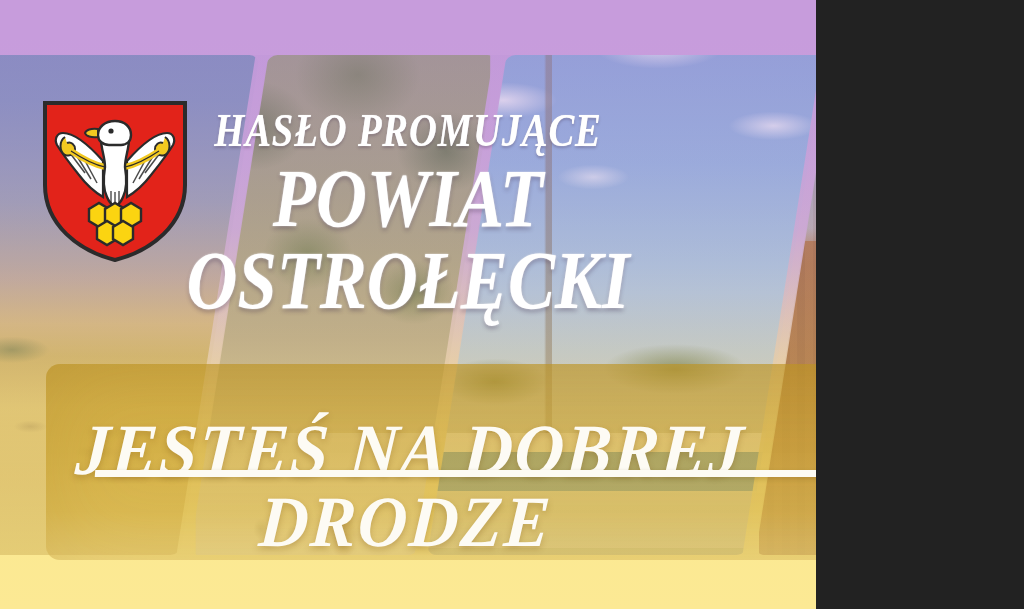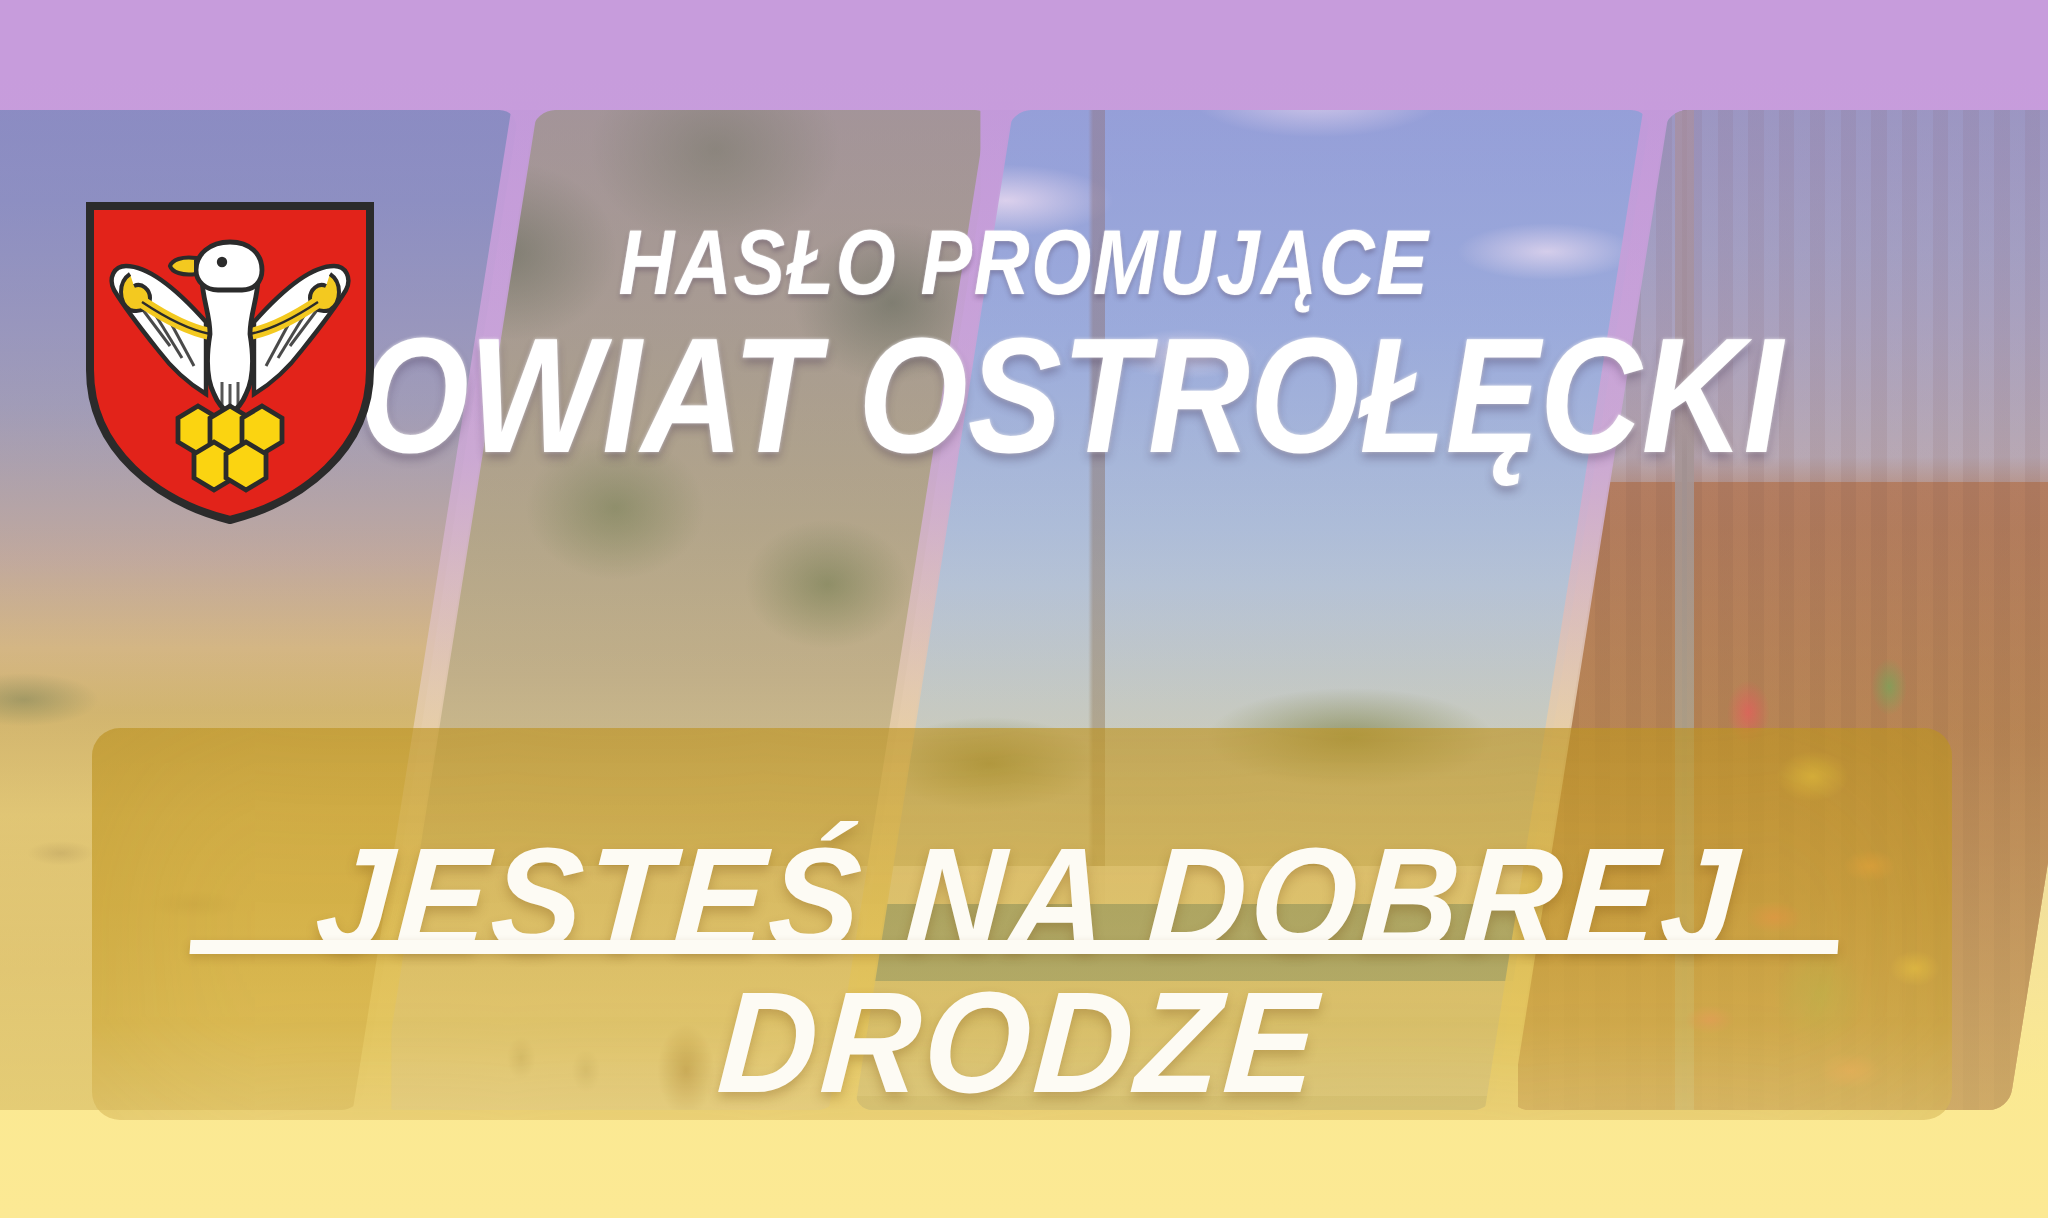--- a/index.html
+++ b/index.html
@@ -1,20 +1,20 @@
 <!DOCTYPE html>
 <html><head>
 <meta charset="utf-8">
 <style>
   html,body{margin:0;padding:0;background:#222;}
   #poster{
     position:relative;
-    width:1024px;height:609px;
+    width:816px;height:609px;
     overflow:hidden;
-    font-family:Liberation Sans, sans-serif;
+    font-family:Liberation Serif, serif;
   }
   
   .bg{
     position:absolute;inset:0;
     background:linear-gradient(180deg,
       #c79cdc 0%,
       #c79cdc 6%,
       #c89edb 20%,
       #cbaad6 34%,
       #d9bfc2 48%,

